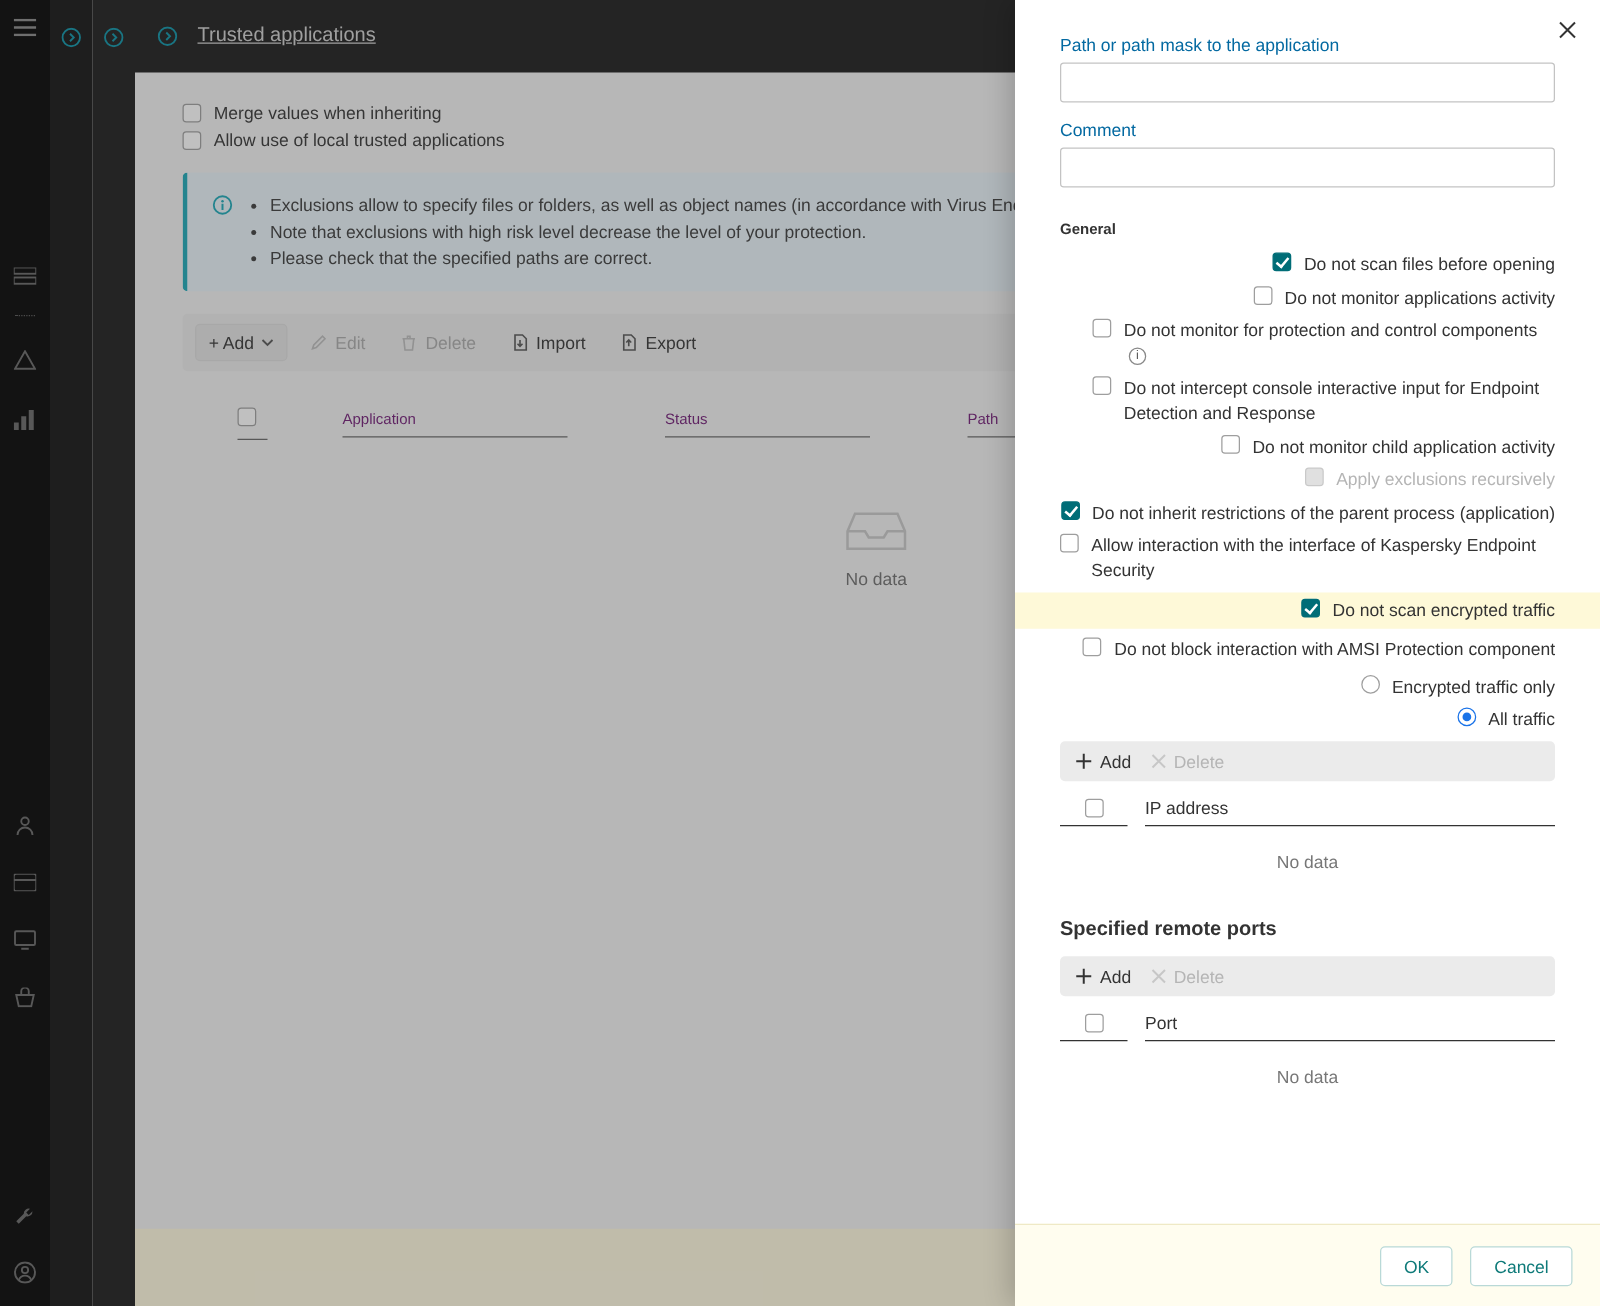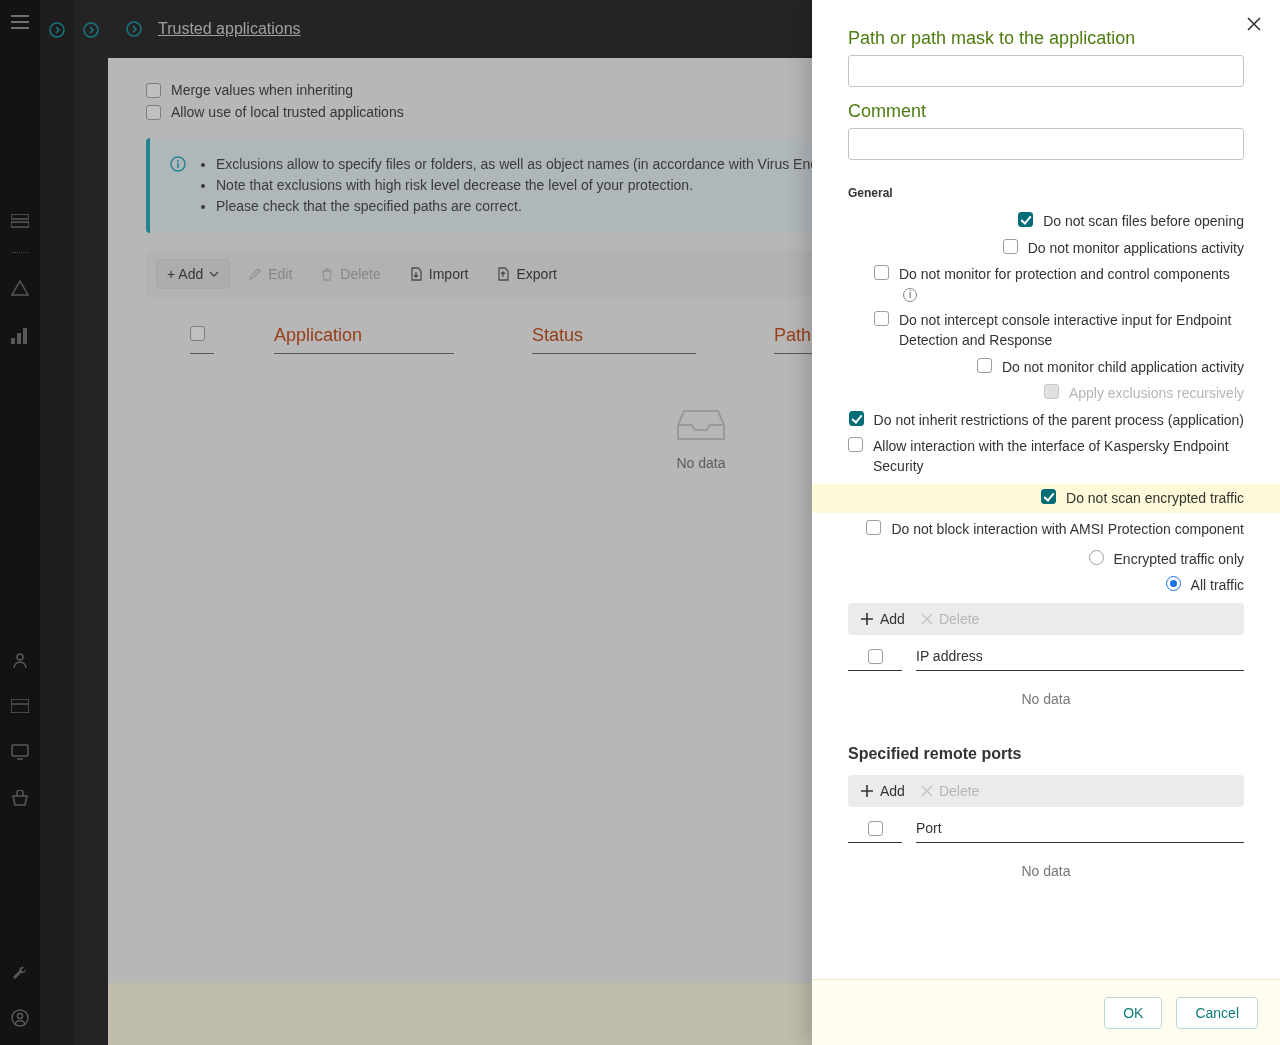--- a/index.html
+++ b/index.html
@@ -71,21 +71,21 @@
 .tbtn {
   display: inline-flex; align-items: center; gap: 6px; padding: 6px 10px;
   border-radius: 4px; color: #333; font-size: 14px; cursor: pointer;
 }
 .tbtn.add { background: #e3e3e3; border: 1px solid #dcdcdc; }
 .tbtn.disabled { color: #aaa; cursor: default; }
 .tbtn svg { display: block; }
 
 .table { margin-top: 20px; }
 .thead { display: flex; gap: 40px; padding: 0 6px; height: 36px; align-items: center; }
-.thead .th { font-size: 18px; color: #c2410c; position: relative; margin-left: 38px; }
+.thead .th { font-size: 12px; color: #701a75; position: relative; margin-left: 38px; }
 .thead .th.sel { width: 24px; margin-right: -18px; }
 .thead .th1 { width: 180px; }
 .thead .th2 { width: 164px; }
 .thead .th3 { flex: 1; }
 .th-underline {
   position: absolute; left: 0; right: 0; bottom: -8px; border-bottom: 1px solid #666;
 }
 .nodata-area {
   height: 170px; display: flex; flex-direction: column; align-items: center;
   justify-content: center; color: #6e6e6e; gap: 10px;
@@ -97,21 +97,21 @@
   position: absolute; inset: 0; background: rgba(60,60,60,0.32); z-index: 5;
 }
 
 .side-panel {
   position: absolute; top: 0; right: 0; width: 468px; height: 1045px;
   background: #fff; z-index: 10; display: flex; flex-direction: column;
   box-shadow: -6px 0 20px rgba(0,0,0,0.18);
 }
 .panel-scroll { flex: 1; padding: 22px 36px 10px; overflow: hidden; }
 .close-x { position: absolute; top: 16px; right: 18px; cursor: pointer; color: #333; }
-.field-label { font-size: 18px; color: #4d7c0f; margin-top: 6px; margin-bottom: 6px; }
+.field-label { font-size: 14px; color: #0369a1; margin-top: 6px; margin-bottom: 6px; }
 .field-input {
   width: 100%; border: 1px solid #c3c3c3; border-radius: 3px; height: 32px;
   padding: 4px 8px; font-size: 14px;
 }
 
 .section-title { font-size: 12px; font-weight: 600; color: #333; margin-top: 26px; margin-bottom: 12px; }
 .sub-section-title { font-size: 16px; font-weight: 600; color: #333; margin-top: 22px; margin-bottom: 12px; }
 
 .opt { display: flex; align-items: flex-start; gap: 10px; margin-bottom: 7px; font-size: 14px; line-height: 1.4; justify-content: flex-end; }
 .opt.indent { margin-left: 26px; }

